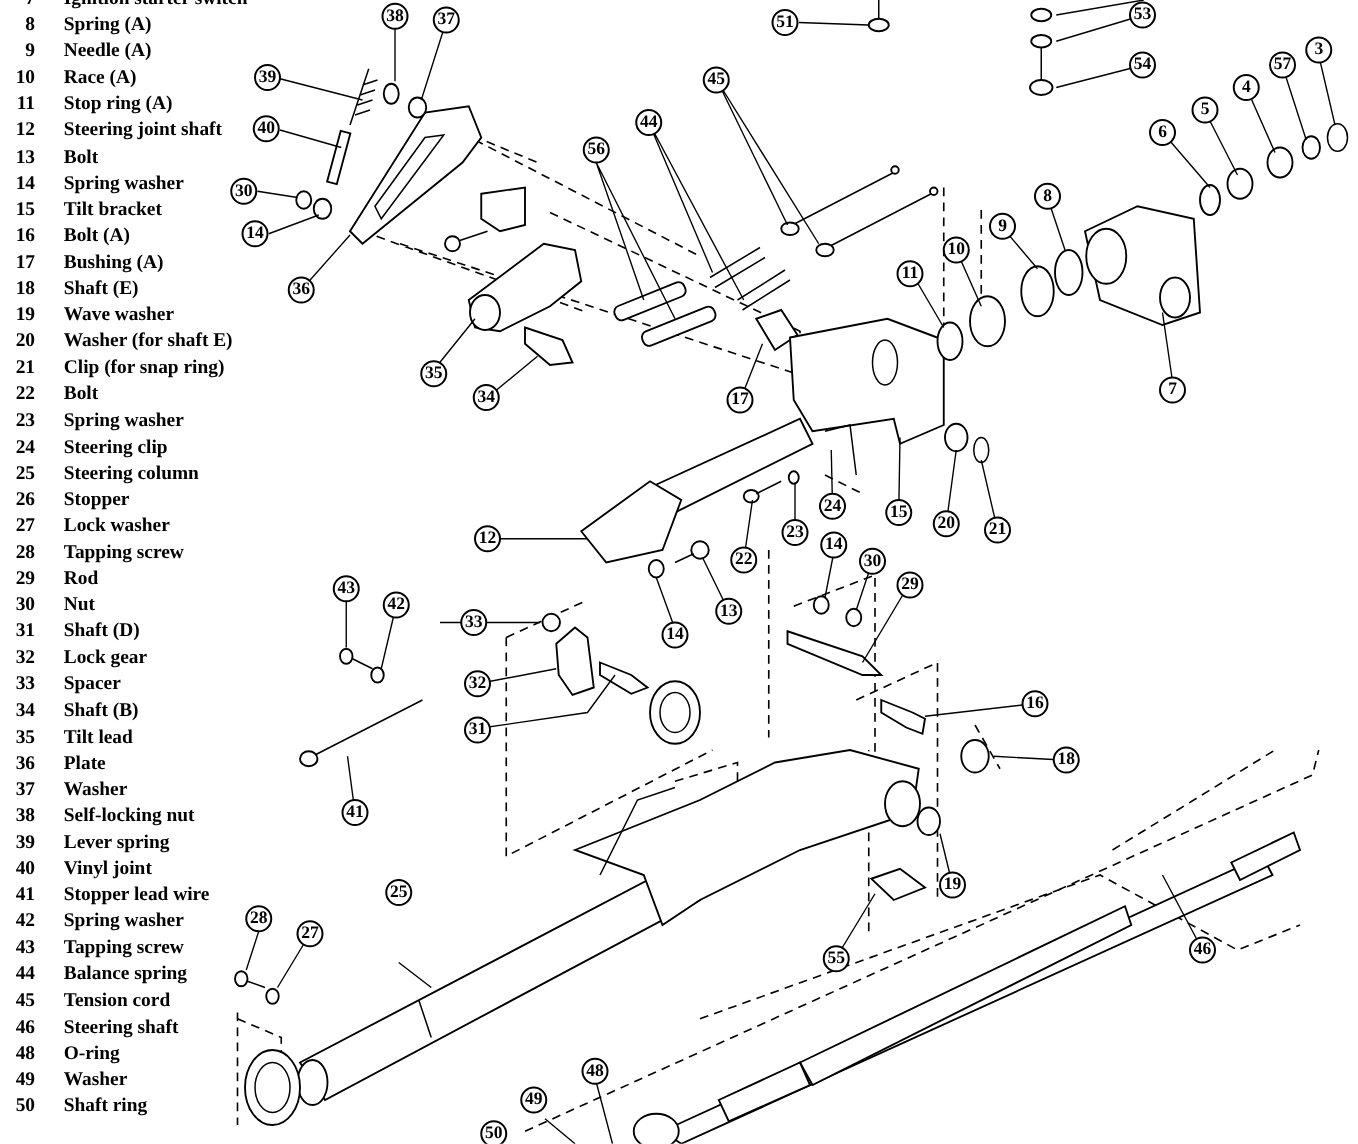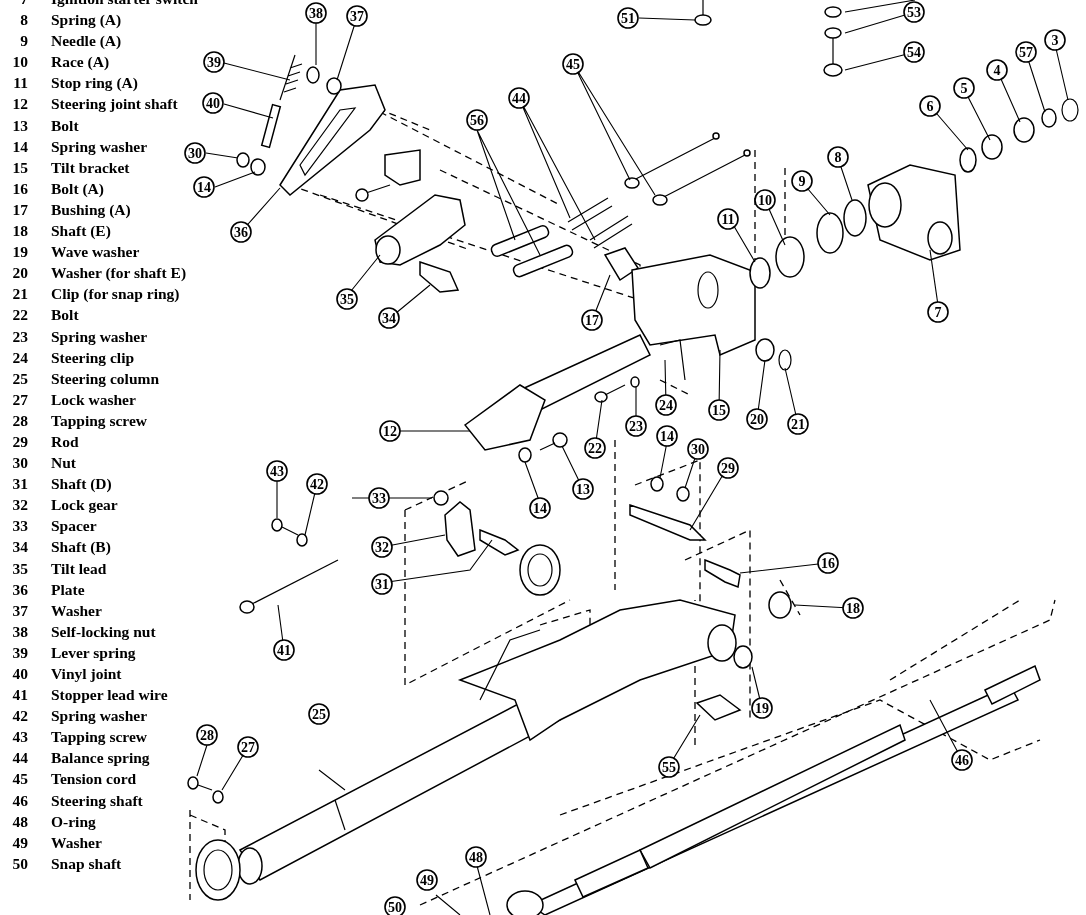--- a/index.html
+++ b/index.html
@@ -480,20 +480,24 @@
       </div>
       <div class="leg-row">
         <span class="leg-num">24</span>
         <span class="leg-lbl">Steering clip</span>
       </div>
       <div class="leg-row">
         <span class="leg-num">25</span>
         <span class="leg-lbl">Steering column</span>
       </div>
       <div class="leg-row">
+        <span class="leg-num">26</span>
+        <span class="leg-lbl">Stopper</span>
+      </div>
+      <div class="leg-row">
         <span class="leg-num">27</span>
         <span class="leg-lbl">Lock washer</span>
       </div>
       <div class="leg-row">
         <span class="leg-num">28</span>
         <span class="leg-lbl">Tapping screw</span>
       </div>
       <div class="leg-row">
         <span class="leg-num">29</span>
         <span class="leg-lbl">Rod</span>
@@ -569,16 +573,16 @@
       <div class="leg-row">
         <span class="leg-num">48</span>
         <span class="leg-lbl">O-ring</span>
       </div>
       <div class="leg-row">
         <span class="leg-num">49</span>
         <span class="leg-lbl">Washer</span>
       </div>
       <div class="leg-row">
         <span class="leg-num">50</span>
-        <span class="leg-lbl">Snap shaft</span>
+        <span class="leg-lbl">Shaft ring</span>
       </div>
     </div>
 </div>
 
 </body></html>

